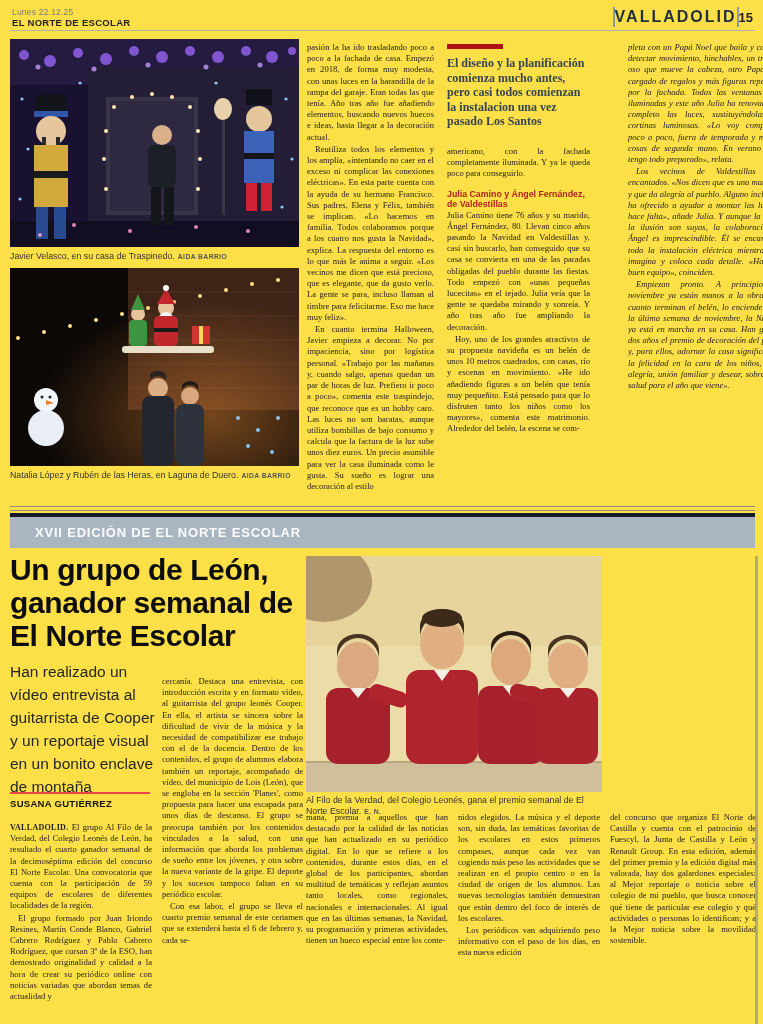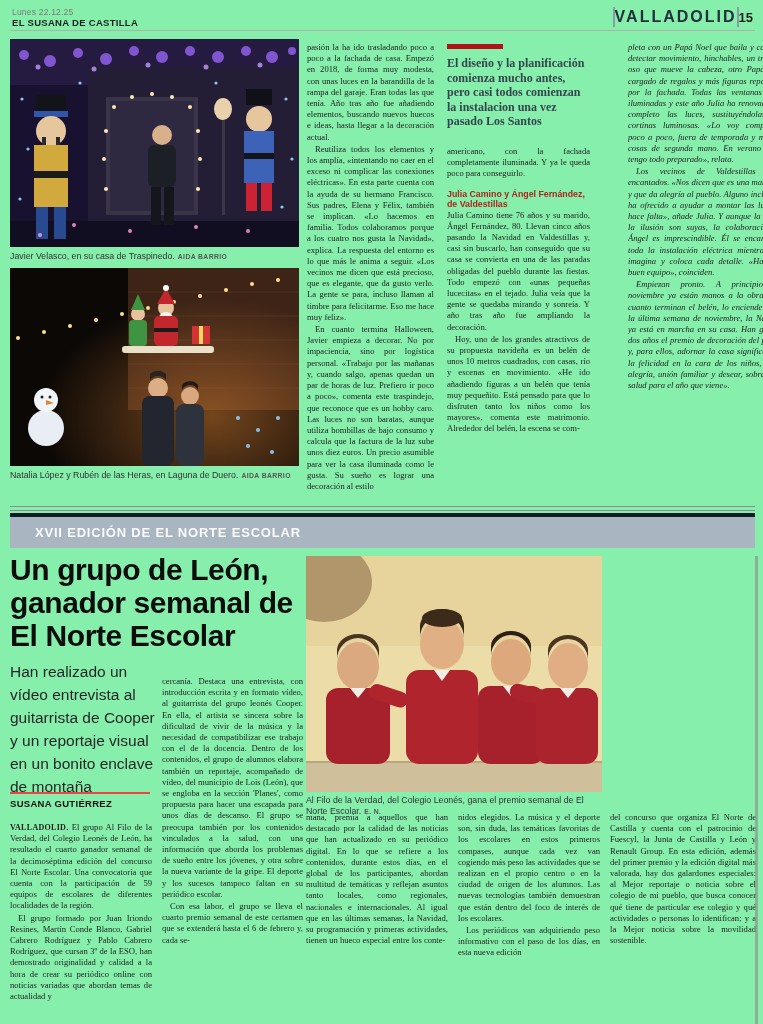--- a/index.html
+++ b/index.html
@@ -1,16 +1,16 @@
 <!DOCTYPE html>
 <html><head>
 <meta charset="utf-8">
 <style>
   html,body{margin:0;padding:0;background:#9a9a9a;}
-  .page{position:relative;width:763px;height:1024px;background:#86efac;overflow:hidden;
+  .page{position:relative;width:763px;height:1024px;background:#fde047;overflow:hidden;
         font-family:"Liberation Serif",serif;color:#1e1d1b;}
   .abs{position:absolute;}
 
   
   .hdr-date{font-family:"Liberation Sans",sans-serif;font-size:8.5px;color:#7a7a78;letter-spacing:.2px;}
   .hdr-masthead{font-family:"Liberation Sans",sans-serif;font-size:9.5px;font-weight:bold;color:#1f1f1f;letter-spacing:.3px;}
   .hdr-right{display:flex;align-items:center;gap:0;}
   .hdr-sep{width:2px;height:20px;background:#8d9ba6;}
   .hdr-section{font-family:"Liberation Sans",sans-serif;font-size:16px;font-weight:bold;color:#22303c;letter-spacing:2px;}
   .hdr-page{font-family:"Liberation Sans",sans-serif;font-size:13px;font-weight:bold;color:#1f1f1f;}
@@ -46,21 +46,21 @@
           border-top:2px solid #ef4444;padding-top:4px;letter-spacing:.3px;}
   .dateline{font-weight:bold;font-size:8px;letter-spacing:.3px;}
   .edge-line{background:#8e8e8e;opacity:.65;}
 </style>
 </head>
 <body>
 
 <div class="page">
 
   <div class="abs hdr-date" style="left:12px;top:7px;">Lunes 22.12.25</div>
-  <div class="abs hdr-masthead" style="left:12px;top:17px;">EL SUSANA DE CASTILLA</div>
+  <div class="abs hdr-masthead" style="left:12px;top:17px;">EL NORTE DE ESCOLAR</div>
   <div class="abs hdr-right" style="top:7px;right:10px;">
     <div class="hdr-sep"></div>
     <div class="hdr-section">VALLADOLID</div>
     <div class="hdr-sep"></div>
     <div class="hdr-page">15</div>
   </div>
   <div class="abs hdr-rule" style="left:10px;top:30px;width:745px;"></div>
 
   <div class="abs" style="left:10px;top:39px;">
     <svg class="photo" width="289" height="208" viewBox="0 0 289 208">

